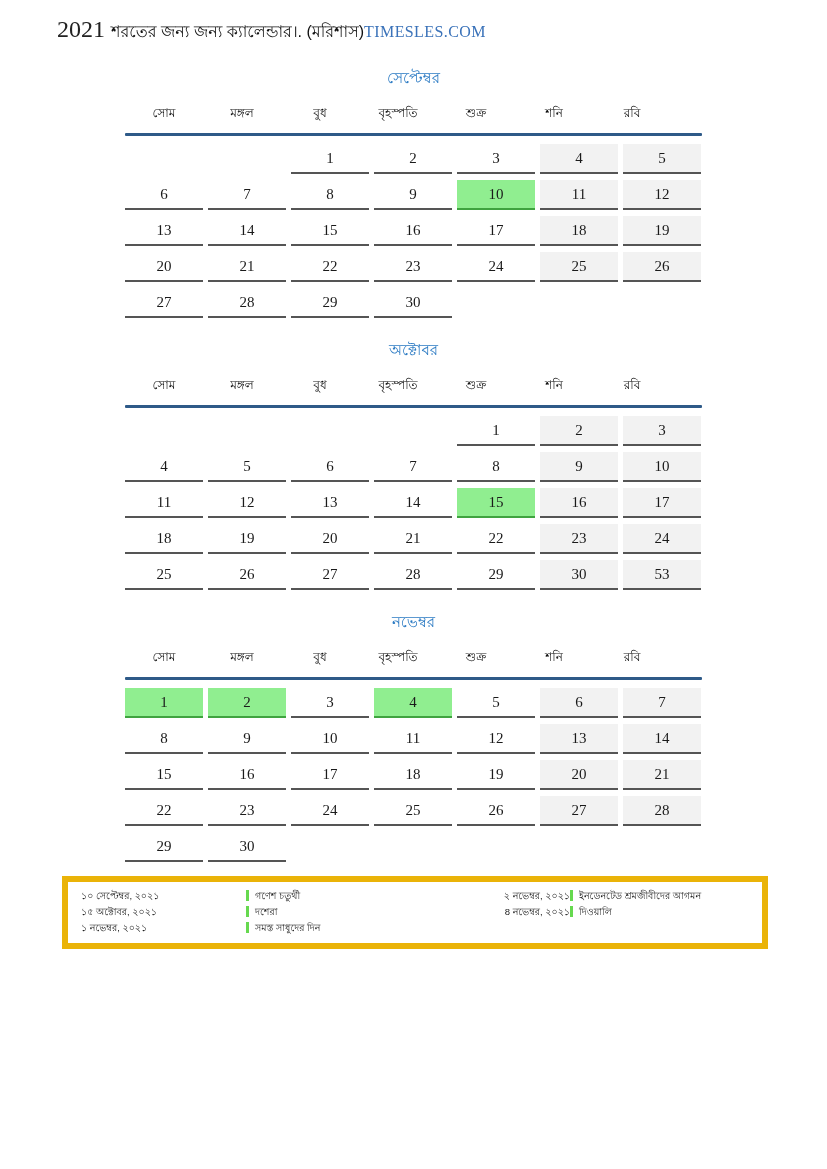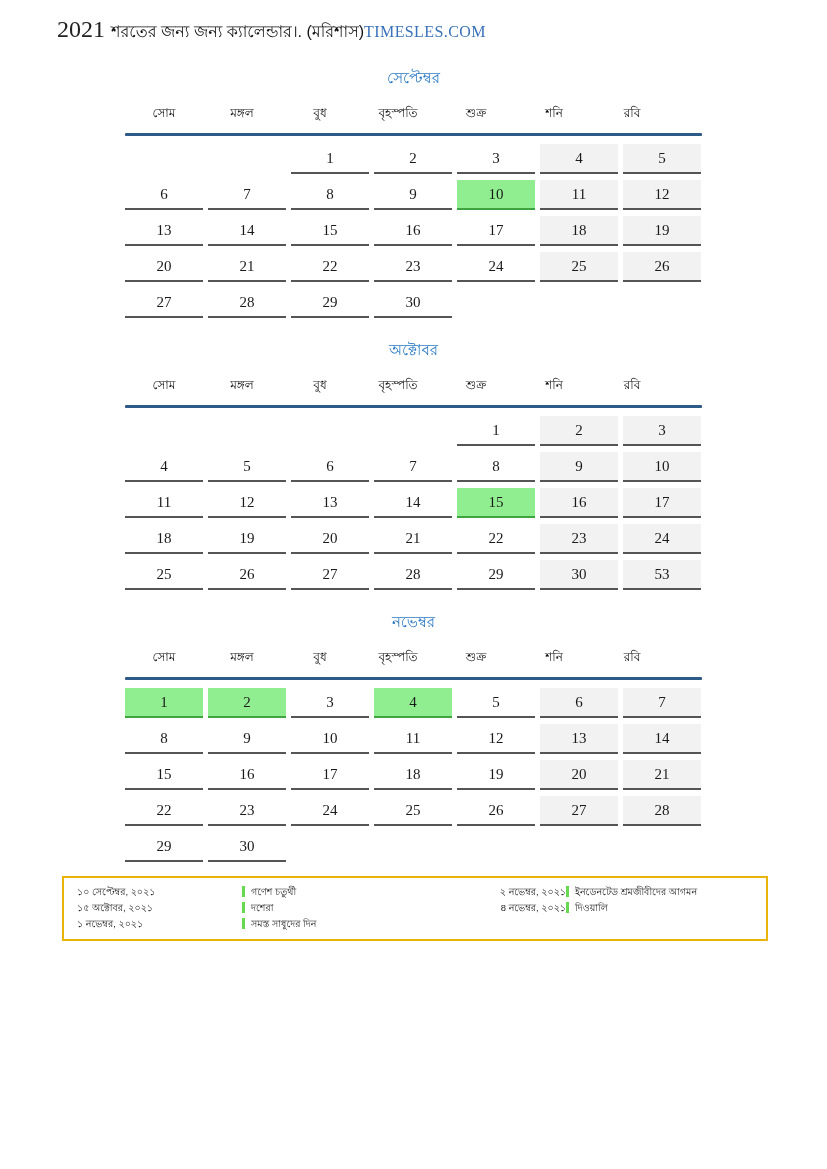--- a/index.html
+++ b/index.html
@@ -37,21 +37,21 @@
     font-family:"Liberation Serif", serif; font-size:15px; color:#1a1a1a;
     border-bottom:2px solid transparent; box-sizing:content-box;
   }
   .cell.wd { background:#fff;                          border-bottom-color:var(--cell-border,#555); }
   .cell.we { background:var(--weekend-bg,#f2f2f2);     border-bottom-color:var(--cell-border,#555); }
   .cell.hl { background:var(--holiday-green,#90ee90);  border-bottom-color:var(--holiday-border,#3fa33f); }
   .cell.e  { background:transparent; border-bottom-color:transparent; }
   
   .legend-box {
     box-sizing:border-box; width:706px; min-height:55px; margin:14px 0 0 62px;
-    border:2px solid #eab308; background:#fff;
+    border:6px solid #eab308; background:#fff;
     display:flex; padding:7px 22px 9px 13px;
   }
   .legend-group { display:grid; align-content:start; row-gap:3px; }
   .legend-group.g1 { width:347px; grid-template-columns:165px 1fr; }
   .legend-group.g2 { flex:1;      grid-template-columns:142px 1fr;text-align:right; }
   .lg-date { font-size:9.5px; color:#222; line-height:13px; }
   .lg-event { font-size:9.5px; color:#222; line-height:13px; display:flex; align-items:center; }
   .lg-bar {
     display:inline-block; width:3px; height:11px; margin-right:6px; flex:0 0 3px;
     background:var(--marker-green,#66d94f);

